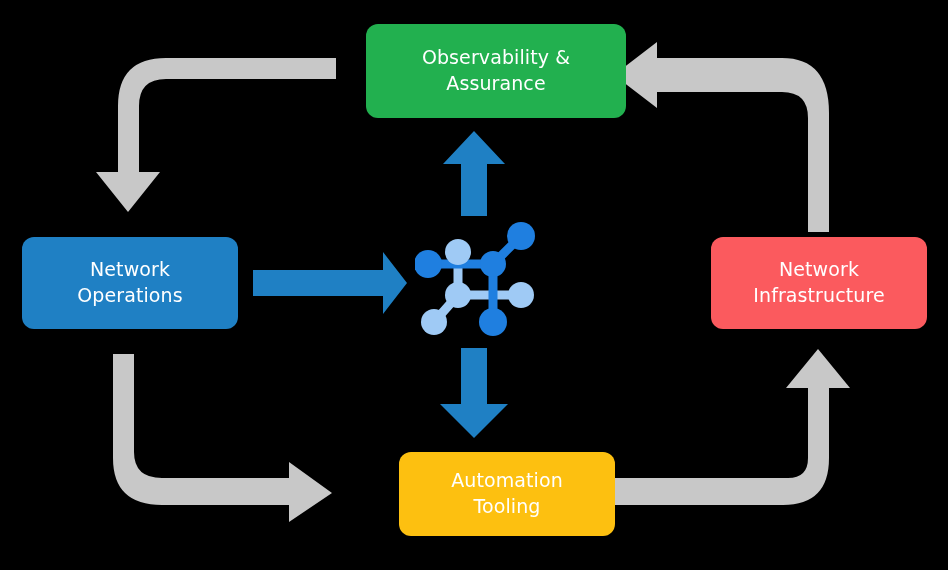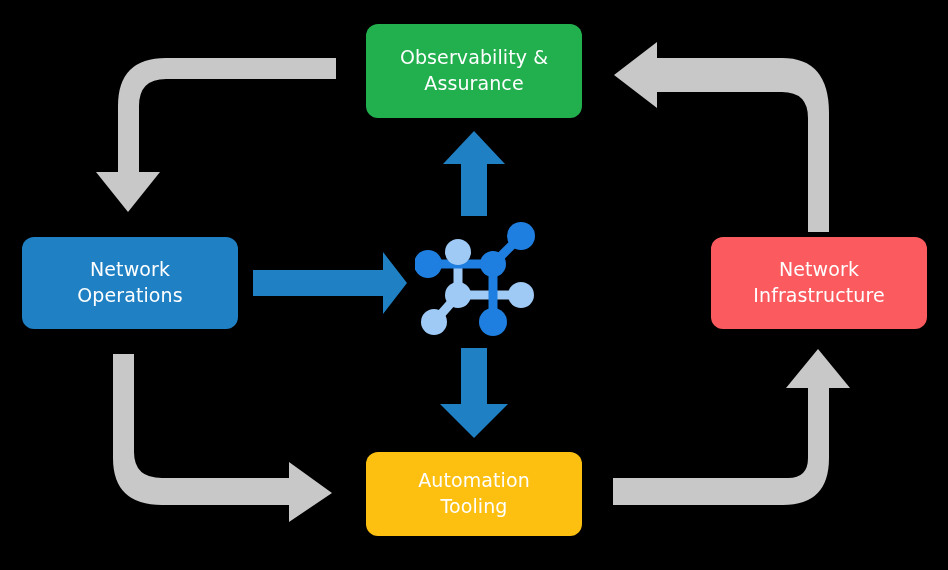--- a/index.html
+++ b/index.html
@@ -25,21 +25,21 @@
     color: #ffffff;
     font-size: 19px;
     line-height: 1.35;
     font-weight: 400;
     letter-spacing: 0.1px;
     box-sizing: border-box;
     padding: 6px 10px;
   }
   .box-label { display: block; white-space: pre-line; }
 
-  #box-observability { left: 366px; top: 24px;  width: 216px; height: 94px; }
+  #box-observability { left: 366px; top: 24px;  width: 260px; height: 94px; }
   #box-operations    { left: 22px;  top: 237px; width: 216px; height: 92px; }
   #box-infrastructure{ left: 711px; top: 237px; width: 216px; height: 92px; }
   #box-automation    { left: 366px; top: 452px; width: 216px; height: 84px; }
 
   .svg-layer {
     position: absolute;
     left: 0; top: 0;
     width: 948px;
     height: 570px;
   }
@@ -106,18 +106,18 @@
   <div class="node-box" id="box-operations" style="background:#1f80c4;">
     <span class="box-label">Network
 Operations</span>
   </div>
 
   <div class="node-box" id="box-infrastructure" style="background:#fb5a5e;">
     <span class="box-label">Network
 Infrastructure</span>
   </div>
 
-  <div class="node-box" id="box-automation" style="background:#fdc010;">
+  <div class="node-box" id="box-automation" style="background:#fdc010;margin-left:33px;">
     <span class="box-label">Automation
 Tooling</span>
   </div>
 
 </div>
 
 </body></html>

